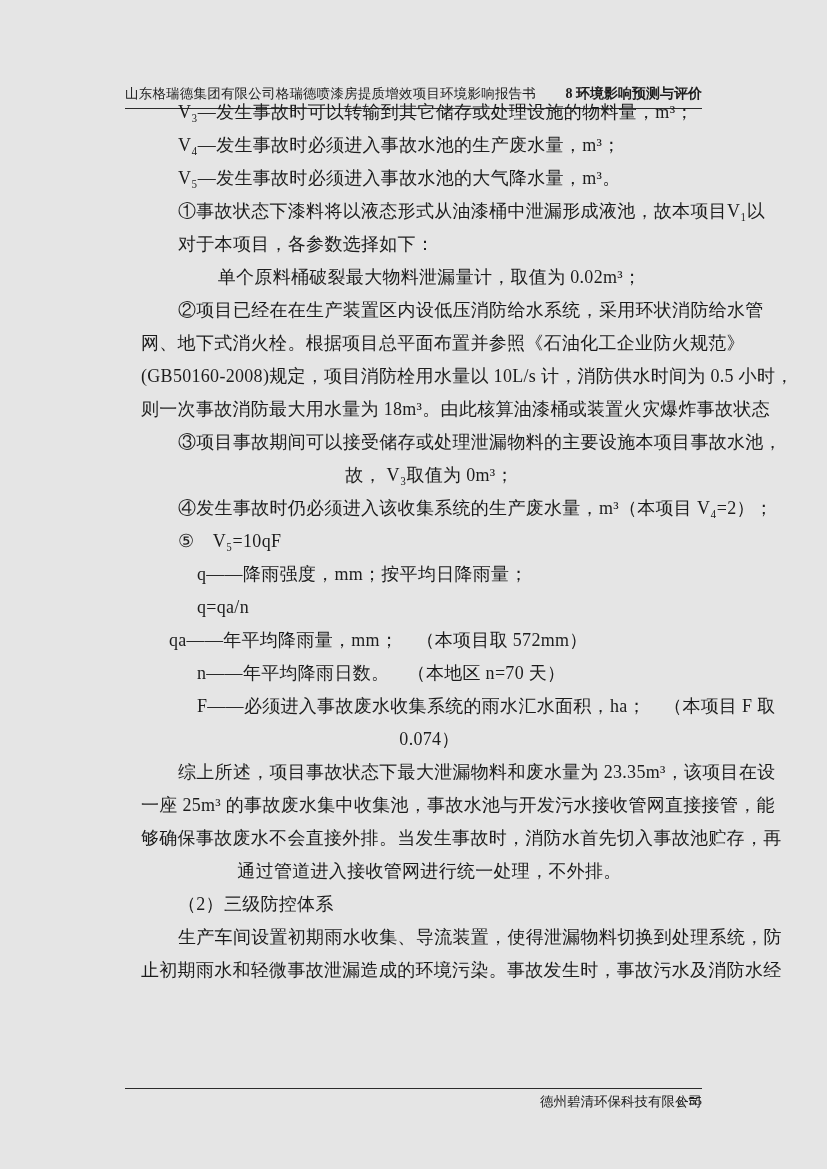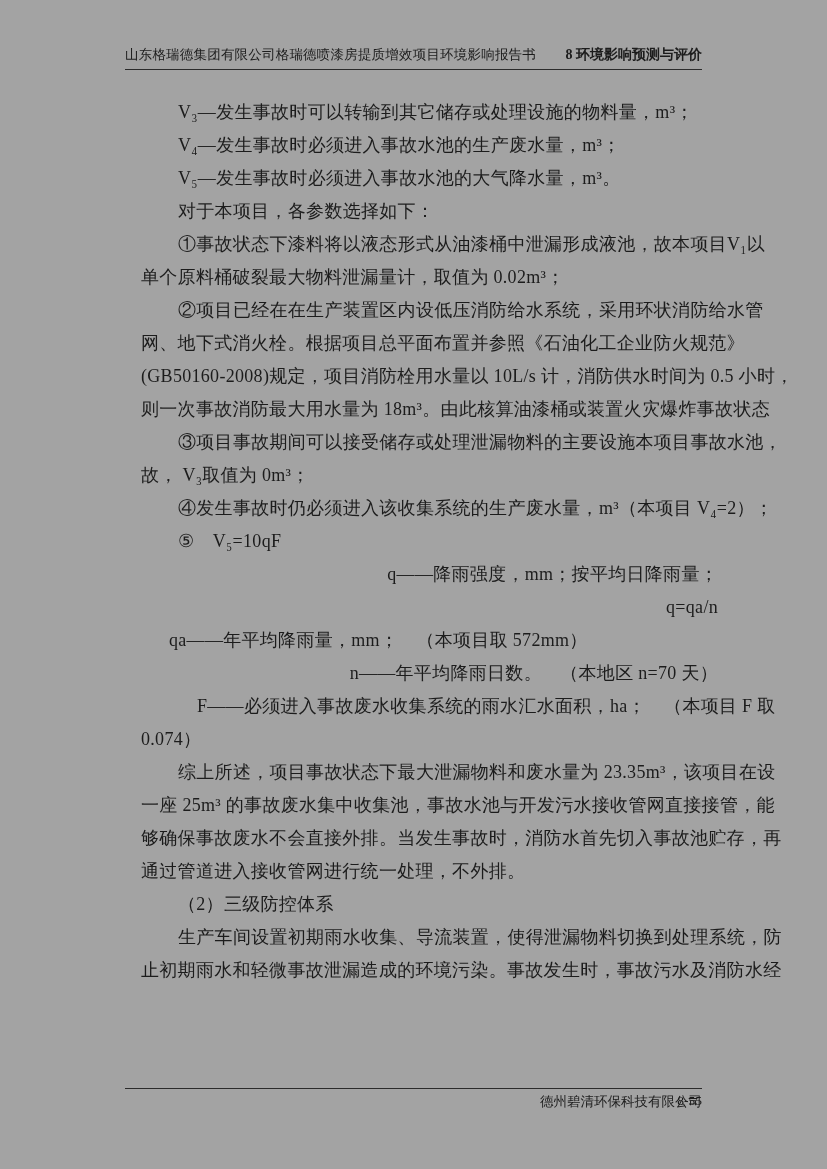--- a/index.html
+++ b/index.html
@@ -7,21 +7,21 @@
     padding: 0;
     width: 827px;
     height: 1169px;
     overflow: hidden;
     background: #ffffff;
   }
   .page {
     position: relative;
     width: 827px;
     height: 1169px;
-    background: #a3a3a3;
+    background: #e5e5e5;
     color: #1c1c1c;
     font-family: "Liberation Serif", "DejaVu Serif", serif;
   }
   
   .header {
     position: absolute;
     left: 125px;
     width: 577px;
     top: 46px;
     border-bottom: 1.5px solid #2b2b2b;
@@ -32,39 +32,40 @@
   }
   .h-left {
     font-size: 13.5px;
     letter-spacing: 0.2px;
     white-space: nowrap;
   }
   .h-right {
     font-size: 14px;
     font-weight: bold;
     white-space: nowrap;
+    margin-top: 39px;
   }
   
   .content {
     position: absolute;
     left: 141px;
     width: 577px;
     top: 96px;
   }
   .ln {
     height: 33px;
     line-height: 33px;
     font-size: 18px;
     white-space: nowrap;
     letter-spacing: 0.3px;
   }
-  .i0  { padding-left: 0; }
+  .i0  { padding-left: 0; text-align: center; }
   .i15 { padding-left: 28px; }
   .i2  { padding-left: 37px; }
-  .i3  { padding-left: 56px; text-align: right; }
+  .i3  { padding-left: 56px; }
   
   .footer {
     position: absolute;
     left: 125px;
     width: 577px;
     top: 1088px;
     border-top: 1.5px solid #2b2b2b;
     padding-top: 4px;
     text-align: right;
     font-size: 13.5px;
@@ -84,22 +85,22 @@
 
   <div class="header">
     <span class="h-left">山东格瑞德集团有限公司格瑞德喷漆房提质增效项目环境影响报告书</span>
     <span class="h-right">8 环境影响预测与评价</span>
   </div>
 
   <div class="content">
     <div class="ln i2">V₃—发生事故时可以转输到其它储存或处理设施的物料量，m³；</div>
     <div class="ln i2">V₄—发生事故时必须进入事故水池的生产废水量，m³；</div>
     <div class="ln i2">V₅—发生事故时必须进入事故水池的大气降水量，m³。</div>
+    <div class="ln i2">①事故状态下漆料将以液态形式从油漆桶中泄漏形成液池，故本项目V₁以</div>
     <div class="ln i2">对于本项目，各参数选择如下：</div>
-    <div class="ln i2">①事故状态下漆料将以液态形式从油漆桶中泄漏形成液池，故本项目V₁以</div>
     <div class="ln i0">单个原料桶破裂最大物料泄漏量计，取值为 0.02m³；</div>
     <div class="ln i2">②项目已经在在生产装置区内设低压消防给水系统，采用环状消防给水管</div>
     <div class="ln i0">网、地下式消火栓。根据项目总平面布置并参照《石油化工企业防火规范》</div>
     <div class="ln i0">(GB50160-2008)规定，项目消防栓用水量以 10L/s 计，消防供水时间为 0.5 小时，</div>
     <div class="ln i0">则一次事故消防最大用水量为 18m³。由此核算油漆桶或装置火灾爆炸事故状态</div>
     <div class="ln i2">③项目事故期间可以接受储存或处理泄漏物料的主要设施本项目事故水池，</div>
     <div class="ln i0">故， V₃取值为 0m³；</div>
     <div class="ln i2">④发生事故时仍必须进入该收集系统的生产废水量，m³（本项目 V₄=2）；</div>
     <div class="ln i2">⑤　V₅=10qF</div>
     <div class="ln i3">q——降雨强度，mm；按平均日降雨量；</div>

